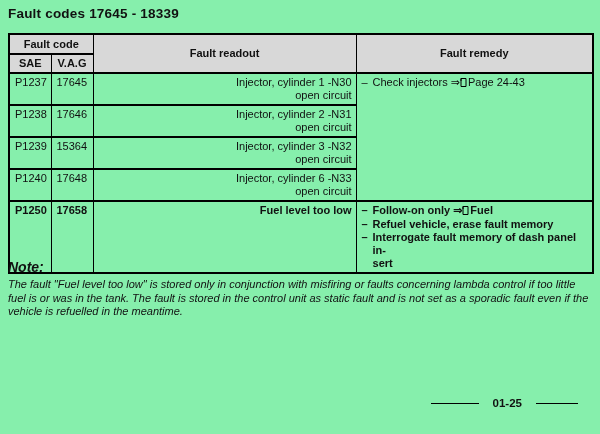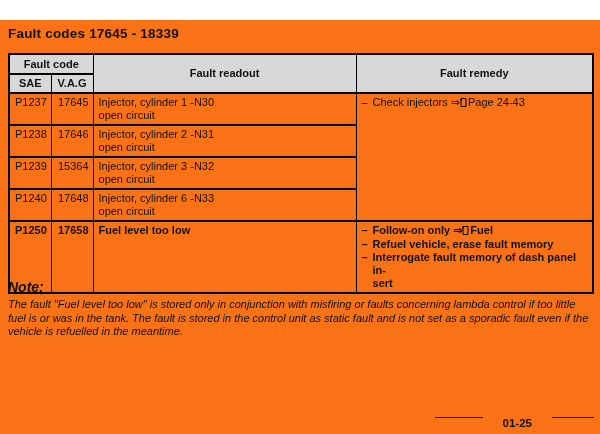--- a/index.html
+++ b/index.html
@@ -4,21 +4,21 @@
 <style>
   * { margin: 0; padding: 0; box-sizing: border-box; }
   html, body { background: #ffffff; }
   body {
     width: 600px; height: 434px;
     font-family: "Liberation Sans", sans-serif;
     color: #111111;
     position: relative;
     overflow: hidden;
   }
-  .page { position: absolute; inset: 0; background: #f97316; margin-top: 20px; }
+  .page { position: absolute; inset: 0; background: #86efac; }
 
   .title {
     position: absolute; left: 8px; top: 6px;
     font-size: 13.5px; font-weight: bold; letter-spacing: 0.2px;
   }
 
   table.fault-table {
     position: absolute; left: 8px; top: 33px;
     width: 584px;
     border-collapse: collapse;
@@ -37,41 +37,41 @@
     font-weight: bold;
     text-align: center;
     vertical-align: middle;
     padding: 2px 3px;
   }
   tr.hdr-main { height: 20px; }
   tr.hdr-sub { height: 17px; }
   tr.row-injector { height: 31px; }
   tr.row-fuel { height: 57px; font-weight: bold; }
 
-  td.cell-code { text-align: right; }
-  .pre { white-space: pre-line; }
+  td.cell-code { text-align: left; }
+  .pre { white-space: pre-line; text-align: right; }
 
   .remedy-item { display: flex; align-items: flex-start; }
   .remedy-item .dash { width: 11px; flex: none; }
   .remedy-item .itm { white-space: pre-line; }
   .arrow { margin-left: 3px; letter-spacing: -1px; }
   .ref-icon { display: inline-block; margin-left: 1px; vertical-align: -1px; }
   .ref-link { margin-left: 1px; }
 
   .note-block { position: absolute; left: 8px; top: 259px; width: 588px; }
   .note-label { font-size: 14px; font-weight: bold; font-style: italic; }
   .note-text {
     margin-top: 3px;
     font-size: 11px; font-style: italic; line-height: 13.5px;
     white-space: pre-line;
   }
 
   .footer {
-    position: absolute; top: 397px; right: 6px;
-    display: flex; gap: 20px;
+    position: absolute; top: 397px; right: 22px;
+    display: flex; align-items: center; gap: 14px;
   }
   .footer .rule { display: inline-block; height: 1px; background: #000; }
   .footer .rule-left { width: 48px; }
   .footer .rule-right { width: 42px; }
   .footer .page-num { font-size: 11.5px; font-weight: bold; }
 </style>
 </head>
 <body>
 
 <div class="page">

